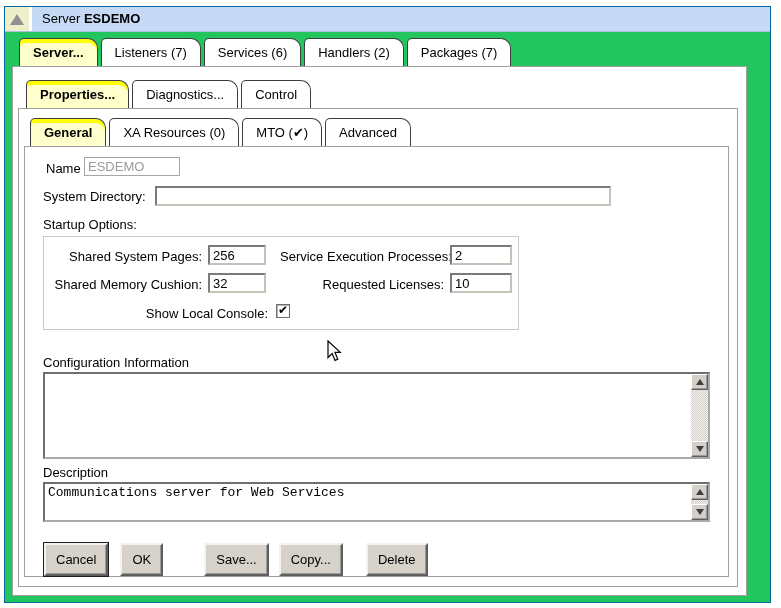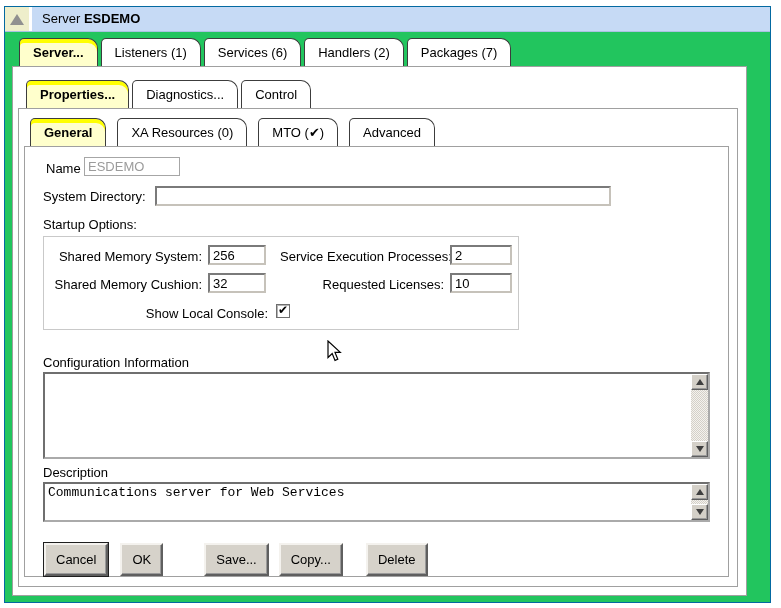--- a/index.html
+++ b/index.html
@@ -26,21 +26,21 @@
   .tab { border: 1px solid #3c3c3c; border-bottom: none; border-radius: 5px 10px 0 0;
          background: #fff; padding: 4px 13px; margin-right: 3px; display: flex;
          align-items: center; white-space: nowrap; cursor: pointer; }
   .tab.active { background: #ffffcc; box-shadow: inset 0 4px 0 0 #ffff00; font-weight: bold; }
 
   .panel { position: absolute; border: 1px solid #a0a0a0; background: #fff; }
   .l1 { left: 14px; top: 31px; }
   .server-panel { left: 7px; top: 59px; width: 735px; height: 530px; }
   .l2 { left: 13px; top: 13px; }
   .props-panel { left: 5px; top: 41px; width: 720px; height: 479px; }
-  .l3 { left: 11px; top: 9px; gap: 8px; }
+  .l3 { left: 11px; top: 9px; }
   .general-panel { left: 5px; top: 37px; width: 705px; height: 431px; }
 
   
   .lbl { position: absolute; white-space: nowrap; }
   .tb { position: absolute; border: 2px solid; border-color: #7a7a7a #c6c2ba #c6c2ba #7a7a7a;
         background: #fff; font-family: "Liberation Sans", sans-serif; font-size: 13px;
         padding: 0 3px; color: #000; outline: none; }
   .tb-disabled { position: absolute; border: 1px solid #a6a6a6; color: #9b9b9b;
                  background: #fff; font-family: "Liberation Sans", sans-serif;
                  font-size: 13px; padding: 0 3px; outline: none; }
@@ -120,21 +120,21 @@
       <div class="title-text">
         <span>Server</span>&nbsp;<b>ESDEMO</b>
       </div>
     </div>
 
     <div class="tabrow l1">
       <div class="tab active">
           <span>Server...</span>
         </div>
       <div class="tab">
-          <span>Listeners (1)</span>
+          <span>Listeners (7)</span>
         </div>
       <div class="tab">
           <span>Services (6)</span>
         </div>
       <div class="tab">
           <span>Handlers (2)</span>
         </div>
       <div class="tab">
           <span>Packages (7)</span>
         </div>
@@ -175,21 +175,21 @@
 
           <span class="lbl f-name-label">Name</span>
           <input class="tb-disabled f-name-input" readonly="" value="ESDEMO" style="">
 
           <span class="lbl f-sysdir-label">System Directory:</span>
           <input class="tb f-sysdir-input" value="" style="">
 
           <span class="lbl f-startup-label">Startup Options:</span>
 
           <div class="groupbox">
-            <span class="g-lbl g1">Shared Memory System:</span>
+            <span class="g-lbl g1">Shared System Pages:</span>
             <input class="tb gi1" value="256" style="">
             <span class="g-lbl g2">Service Execution Processes:</span>
             <input class="tb gi2" value="2" style="">
             <span class="g-lbl g3">Shared Memory Cushion:</span>
             <input class="tb gi3" value="32" style="">
             <span class="g-lbl g4">Requested Licenses:</span>
             <input class="tb gi4" value="10" style="">
             <span class="g-lbl g5">Show Local Console:</span>
             <div class="cb">
               <span>✔</span>

